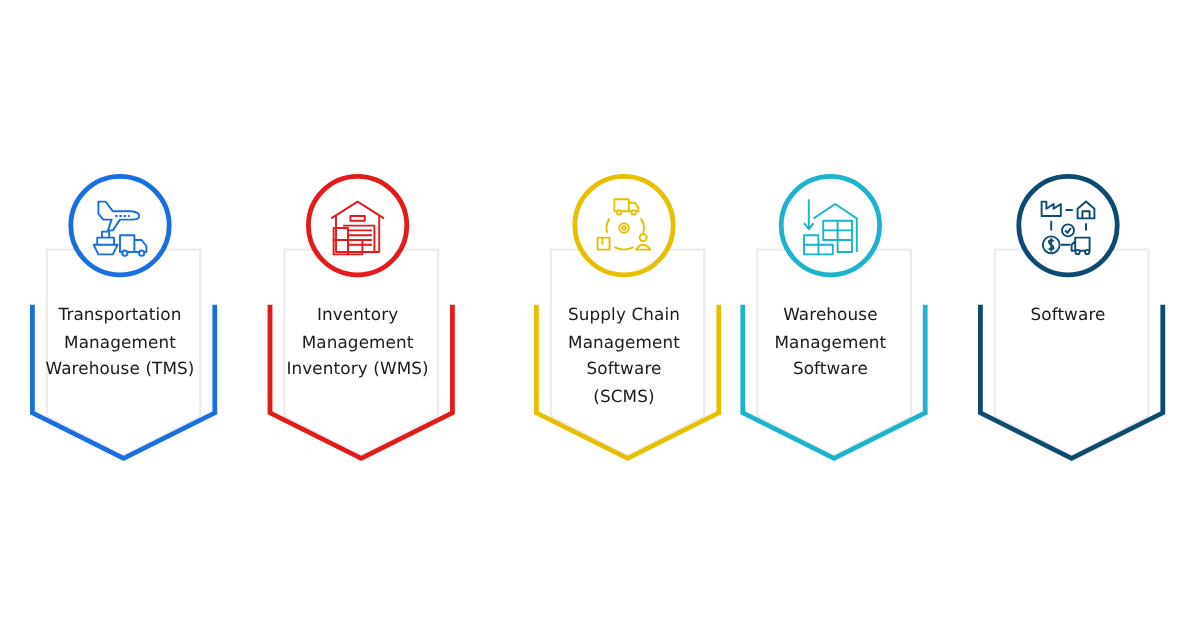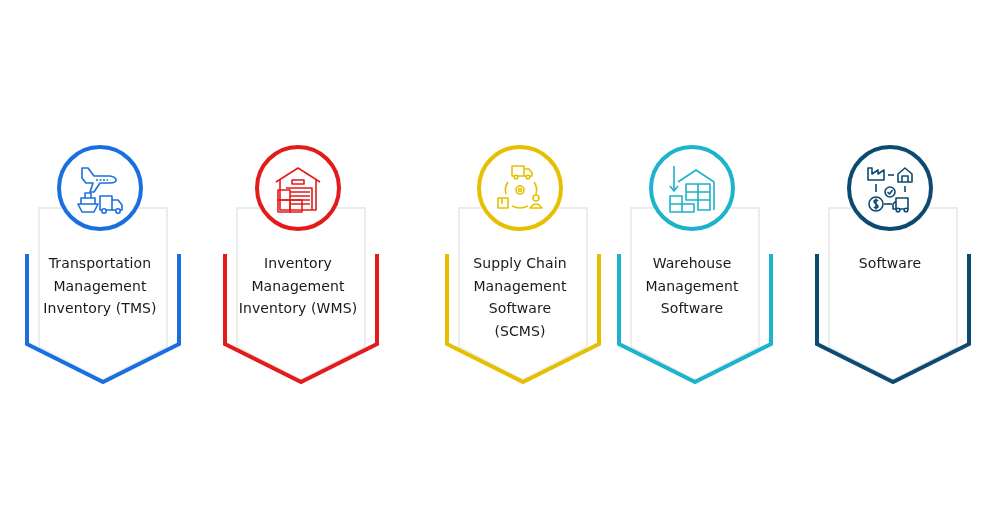--- a/index.html
+++ b/index.html
@@ -27,21 +27,21 @@
         <path d="M11 38 L11 33 L17 33 L17 38"></path>
       <path d="M26 36 L38 36 L38 50 L26 50 Z"></path>
         <path d="M38 40 L44 40 L48 45 L48 50 L38 50"></path>
       <circle cx="30" cy="51" r="2.2" fill="#fff"></circle>
         <circle cx="44" cy="51" r="2.2" fill="#fff"></circle>
     </svg>
   </div>
   <div class="label">
     <div>Transportation</div>
     <div>Management</div>
-    <div>Inventory (TMS)</div>
+    <div>Warehouse (TMS)</div>
   </div>
 </div>
 
 <div class="card" style="left:220px;">
   <svg class="frame" viewBox="0 0 160 250">
     <path d="M17 68 L17 207 L81 240 L145 207 L145 68 Z" fill="#fff" stroke="#ececec" stroke-width="2"></path>
     <path d="M5 114 L5 204 L81 242 L157 204 L157 114" fill="none" stroke="#e31b1b" stroke-width="4"></path>
   </svg>
   <div class="icon-wrap" style="border-color:#e31b1b;">
     <svg viewBox="0 0 52 56" fill="none" stroke="#e31b1b" stroke-width="1.6" stroke-linejoin="round">

